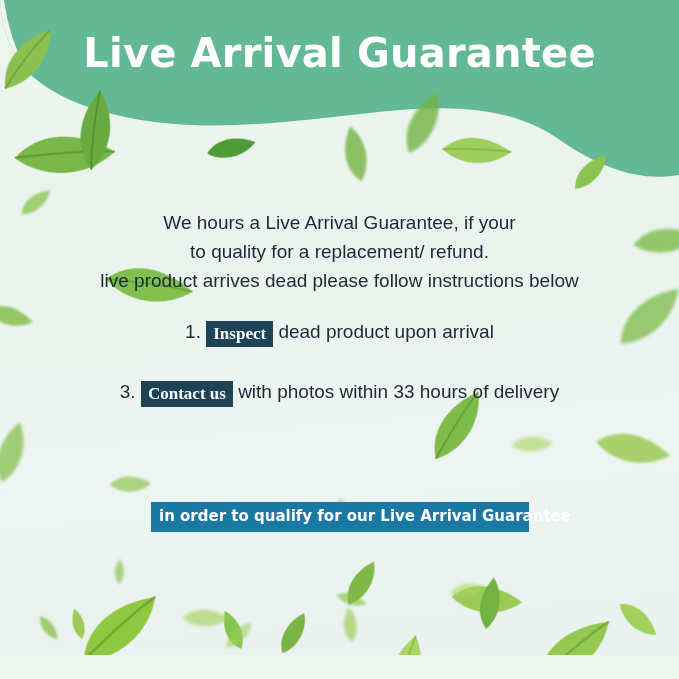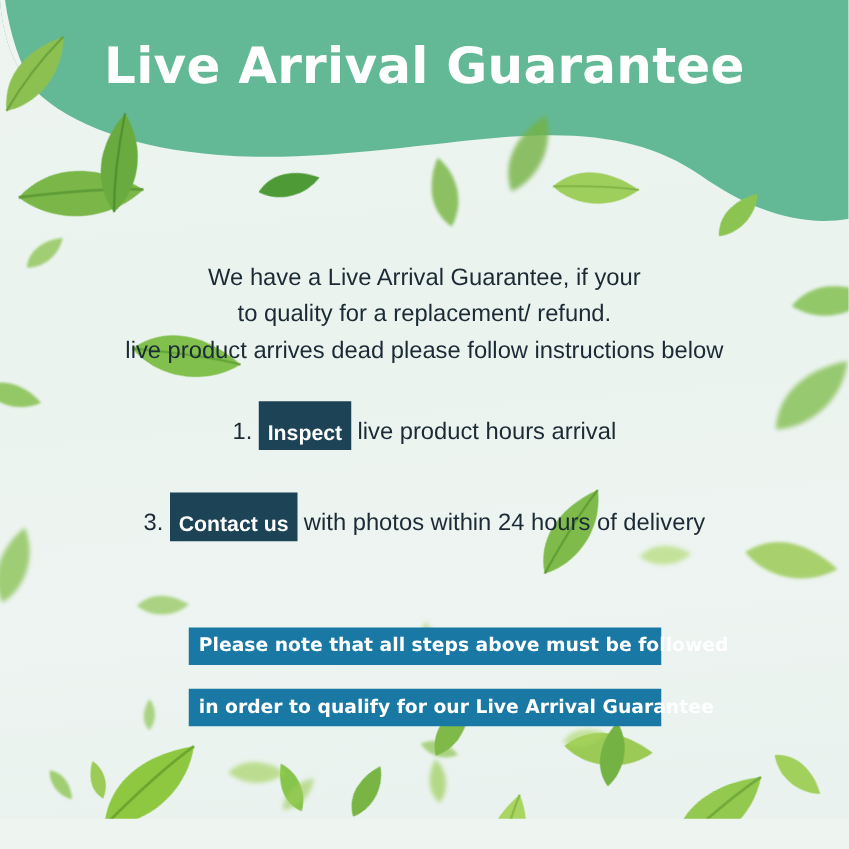--- a/index.html
+++ b/index.html
@@ -70,27 +70,27 @@
     font-size:19px;
     line-height:22px;
     white-space:nowrap;
     margin-bottom:34px;
     font-family:"Liberation Sans", sans-serif;
   }
   .hl {
     background:#1d4357;
     color:#ffffff;
     font-weight:bold;
-    padding:16px 7px 4px 7px;
+    padding:3px 7px 4px 7px;
     display:inline-block;
     line-height:19px;
     vertical-align:baseline;
     position:relative;
     top:1px;
-    font-family:Liberation Sans, sans-serif;
+    font-family:Liberation Serif, serif;
     font-size:17px;
   }
 
   
   .notes {
     position:absolute;
     left:151px; top:502px;
     width:378px;
     z-index:5;
   }
@@ -320,40 +320,39 @@
         <path d="M3,50 C18,10 60,0 97,5 C80,42 38,60 3,50 Z" fill="#9ccb57"></path>
       </svg>
   </div>
   <div class="leaf" style="left:512px; top:430px; width:40px; height:30px; transform:rotate(22deg); filter:blur(1.5px); opacity:.6;">
     <svg viewBox="0 0 100 60">
         <path d="M3,50 C18,10 60,0 97,5 C80,42 38,60 3,50 Z" fill="#a9d661"></path>
       </svg>
   </div>
 
   <div class="intro">
-    <div>We have a Live Arrival Guarantee, if your</div>
+    <div>We hours a Live Arrival Guarantee, if your</div>
     <div>to quality for a replacement/ refund.</div>
     <div>live product arrives dead please follow instructions below</div>
   </div>
 
   <div class="steps">
 
     <div class="step">
       <span>1.</span>
       <span class="hl">Inspect</span>
-      <span>live product hours arrival</span>
+      <span>dead product upon arrival</span>
     </div>
 
 
     <div class="step">
       <span>3.</span>
       <span class="hl">Contact us</span>
-      <span>with photos within 24 hours of delivery</span>
+      <span>with photos within 33 hours of delivery</span>
     </div>
 
   </div>
 
   <div class="notes">
-    <div class="note">Please note that all steps above must be followed</div>
     <div class="note">in order to qualify for our Live Arrival Guarantee</div>
   </div>
 
 </div>
 
 </body></html>

